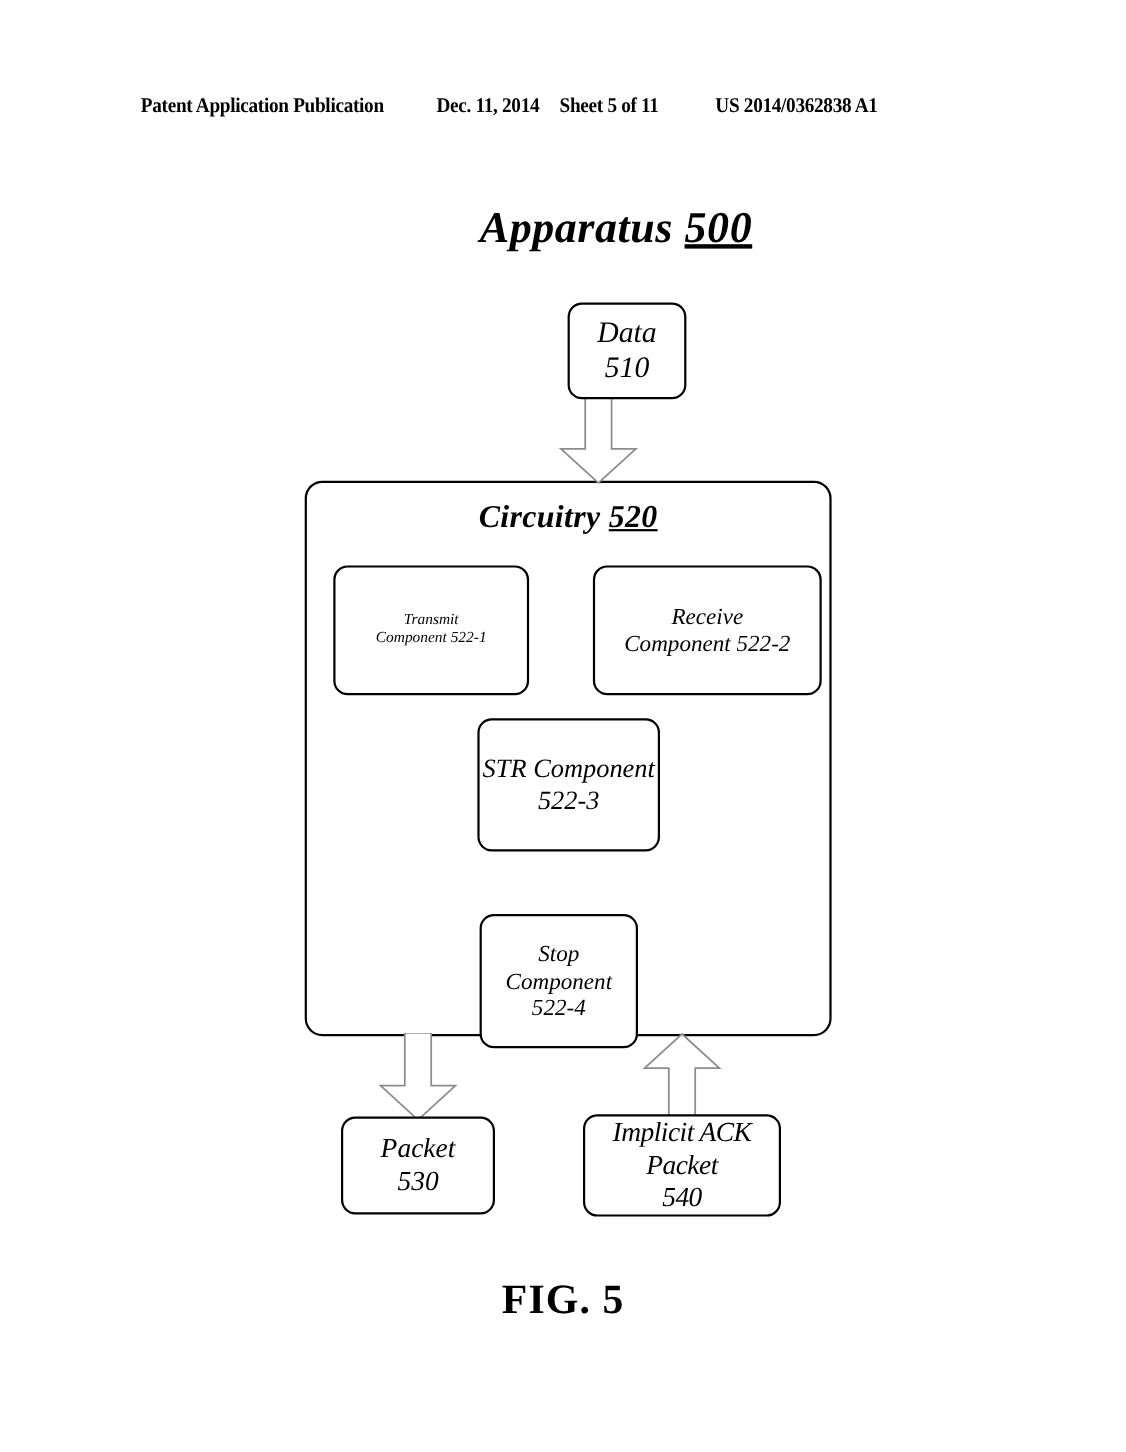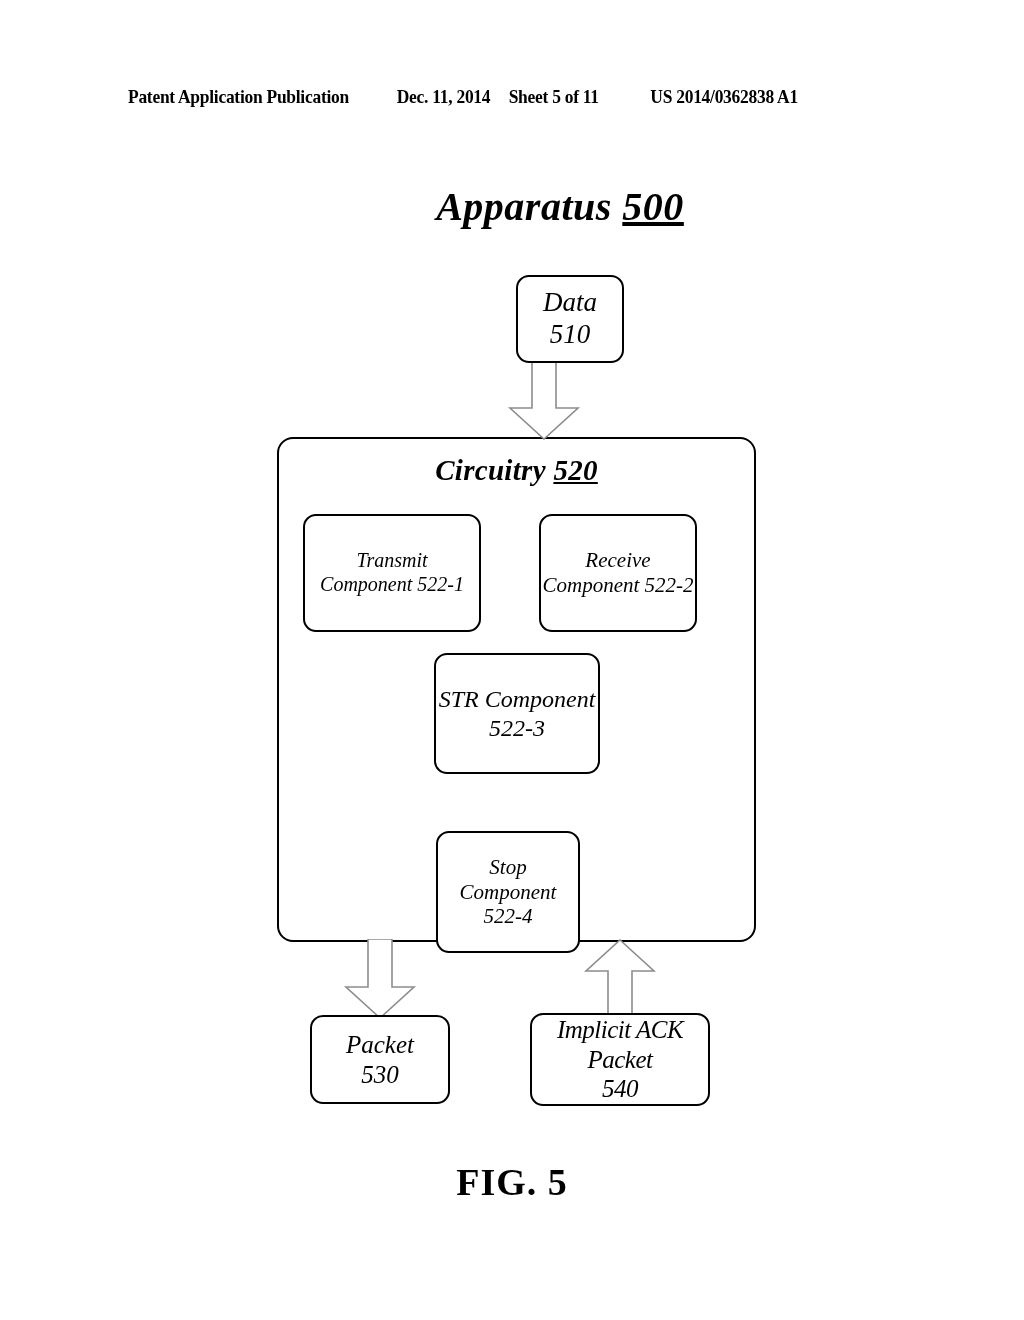--- a/index.html
+++ b/index.html
@@ -93,24 +93,24 @@
     font-style: italic;
     font-size: 29px;
     letter-spacing: 0.3px;
     text-align: right;
   }
   #node-circuitry .container-title .num { text-decoration: underline; }
 
   
   #node-transmit {
     left: 303px; top: 514px; width: 178px; height: 118px;
-    font-size: 20px;
+    font-size: 14px;
   }
   #node-receive {
-    left: 539px; top: 514px; width: 158px; height: 118px;
+    left: 539px; top: 514px; width: 208px; height: 118px;
     font-size: 21px;
   }
   #node-str {
     left: 434px; top: 653px; width: 166px; height: 121px;
     font-size: 24px;
   }
   #node-stop {
     left: 436px; top: 796px; width: 144px; height: 122px;
     font-size: 21px;
     margin-top: 35px;

